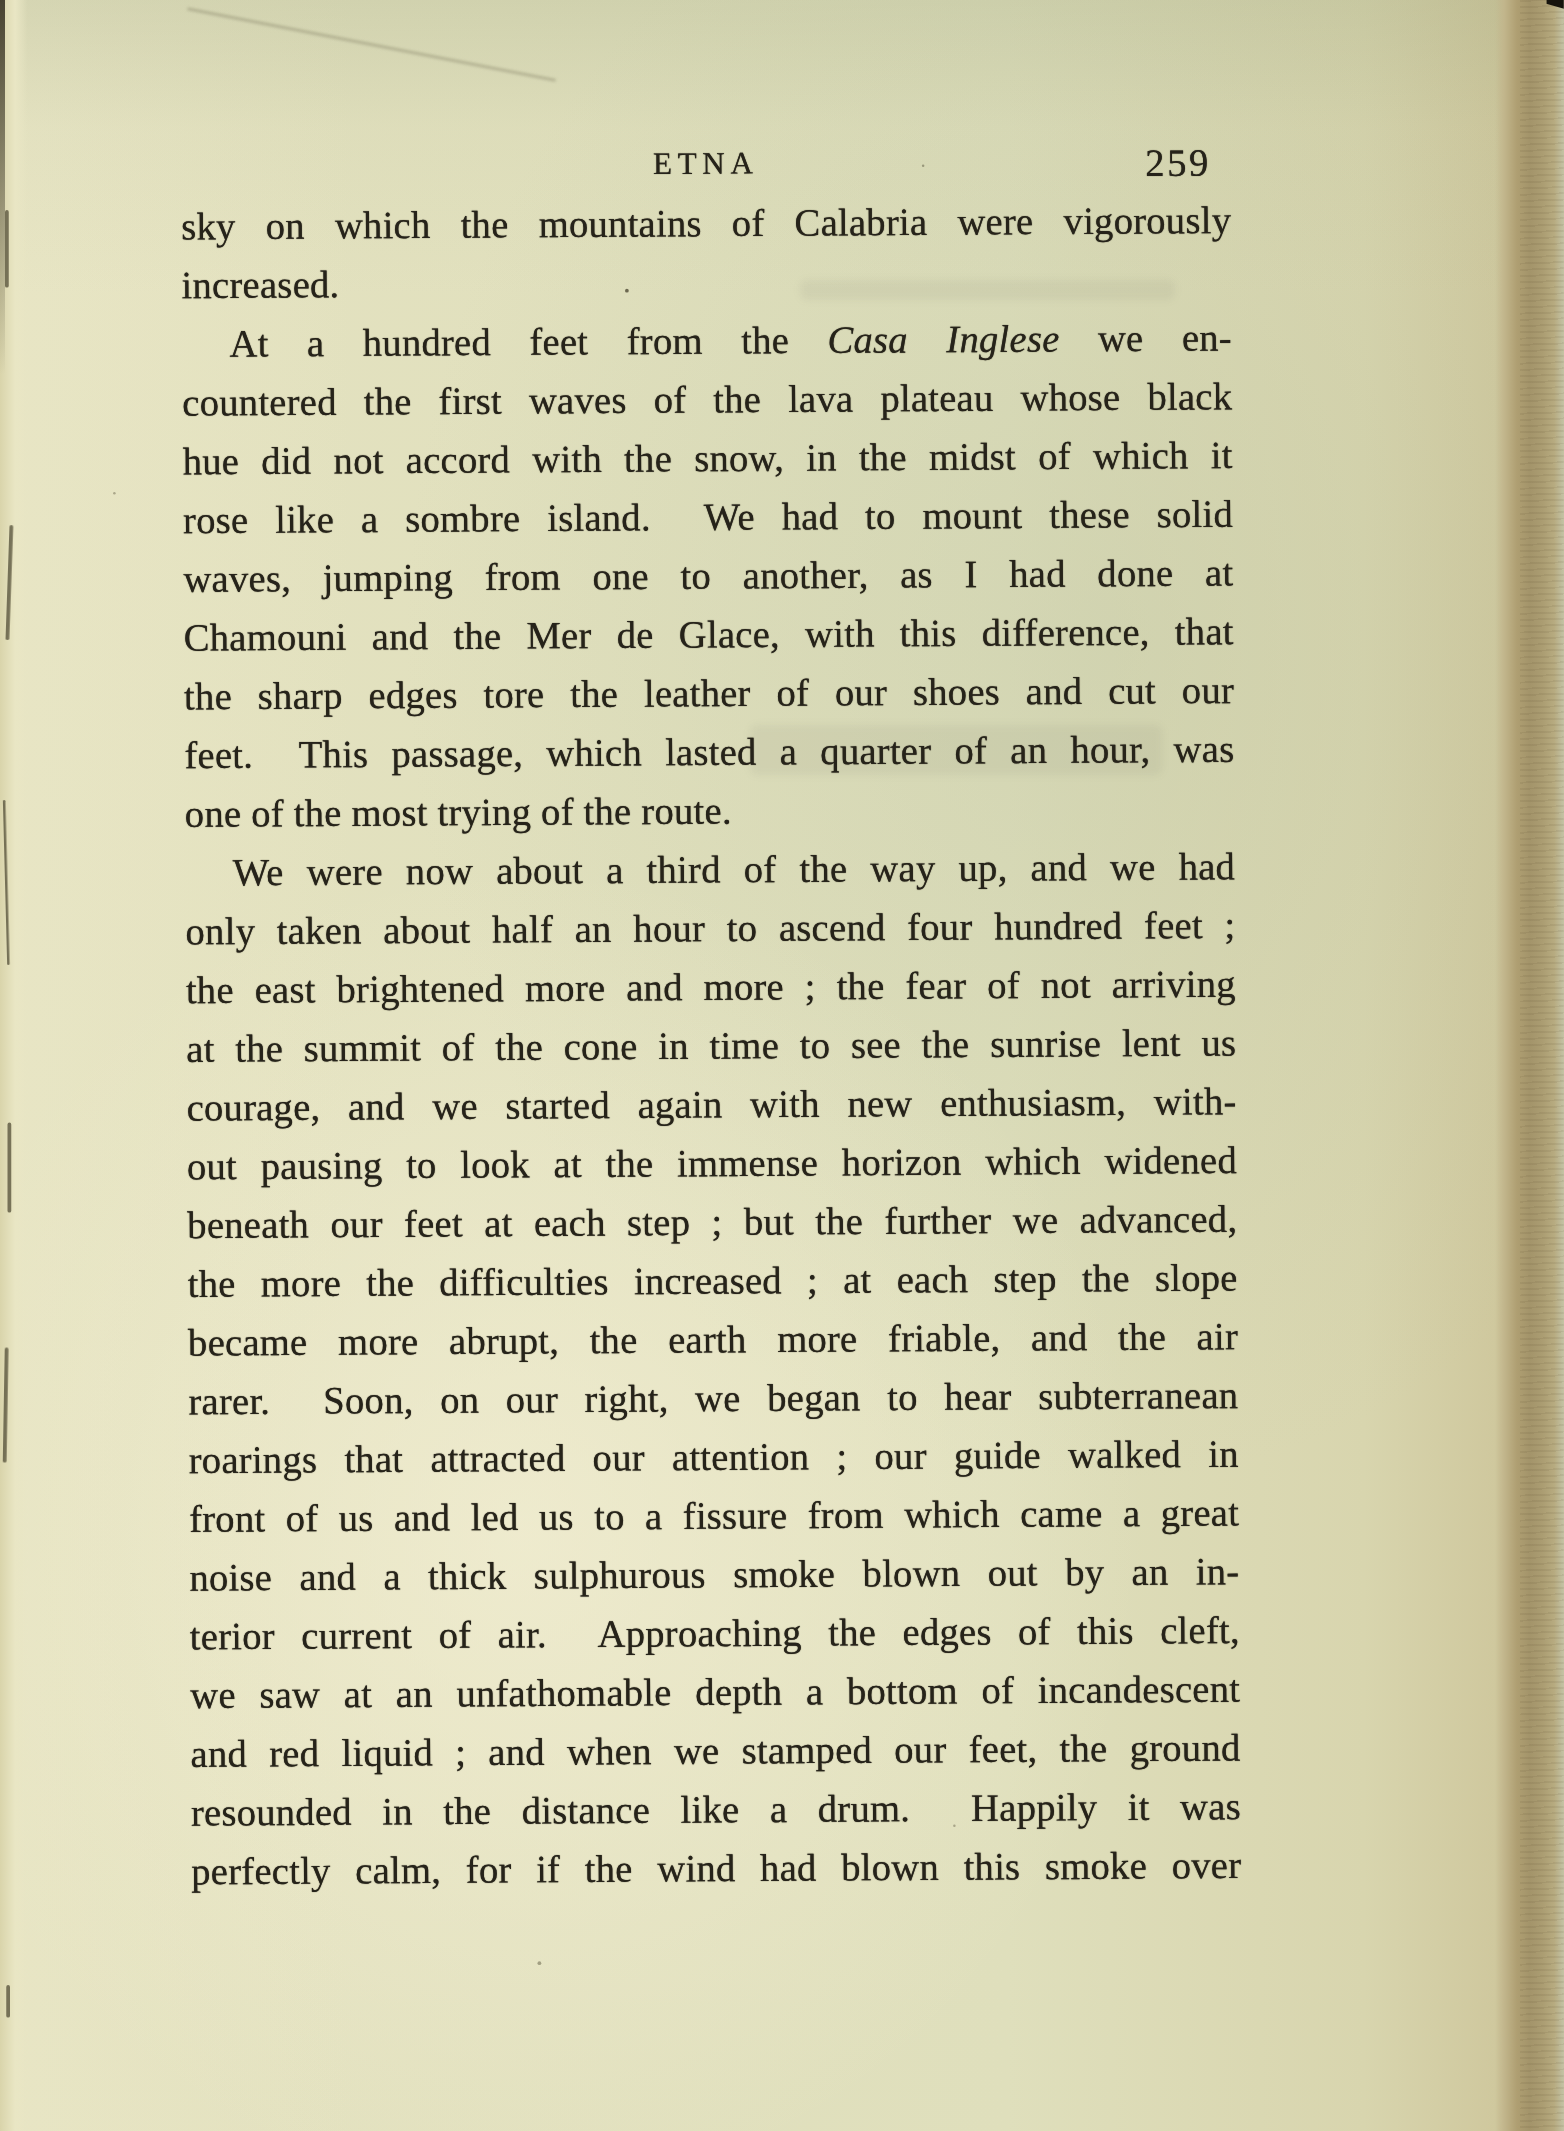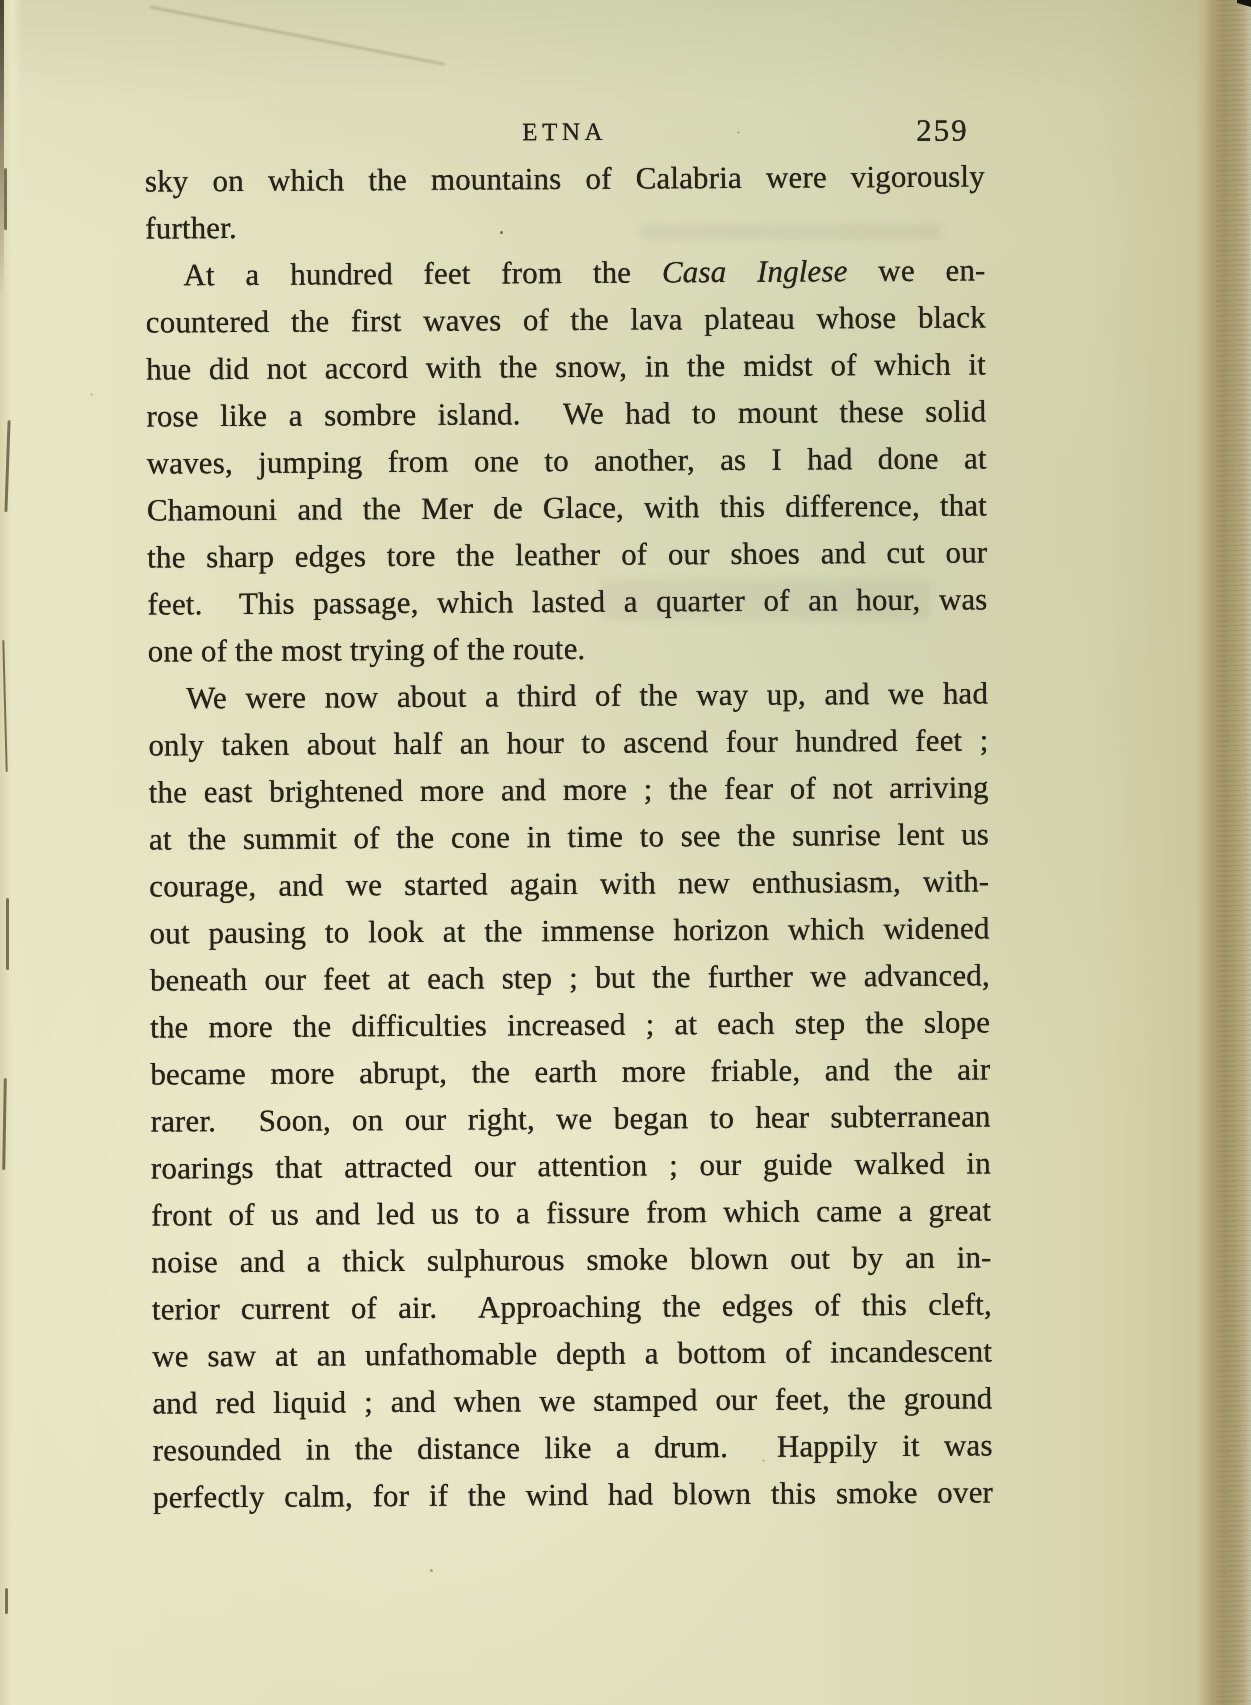--- a/index.html
+++ b/index.html
@@ -146,21 +146,21 @@
   <div class="smudge sm2"></div>
   <div class="speck"></div>
 
   <div class="content">
     <div class="header">
       <span class="running-title">ETNA</span>
       <span class="page-number">259</span>
     </div>
     <div class="body-text">
         <div class="line just"><span>sky on which the mountains of Calabria were vigorously</span></div>
-        <div class="line"><span>further.</span></div>
+        <div class="line"><span>increased.</span></div>
         <div class="line just indent"><span>At a hundred feet from the </span><i>Casa Inglese</i><span> we en-</span></div>
         <div class="line just"><span>countered the first waves of the lava plateau whose black</span></div>
         <div class="line just"><span>hue did not accord with the snow, in the midst of which it</span></div>
         <div class="line just"><span>rose like a sombre island.&nbsp; We had to mount these solid</span></div>
         <div class="line just"><span>waves, jumping from one to another, as I had done at</span></div>
         <div class="line just"><span>Chamouni and the Mer de Glace, with this difference, that</span></div>
         <div class="line just"><span>the sharp edges tore the leather of our shoes and cut our</span></div>
         <div class="line just"><span>feet.&nbsp; This passage, which lasted a quarter of an hour, was</span></div>
         <div class="line"><span>one of the most trying of the route.</span></div>
         <div class="line just indent"><span>We were now about a third of the way up, and we had</span></div>

